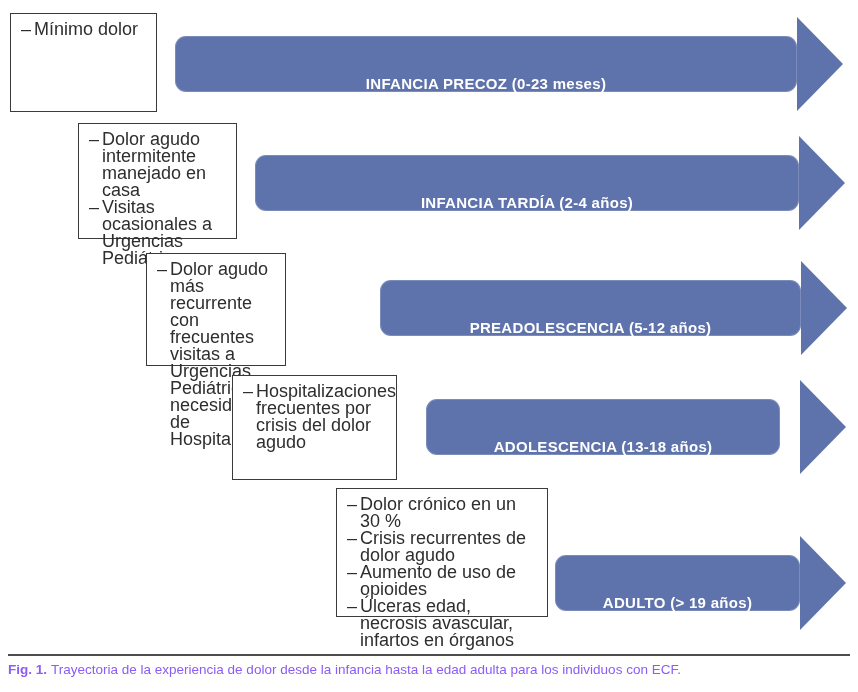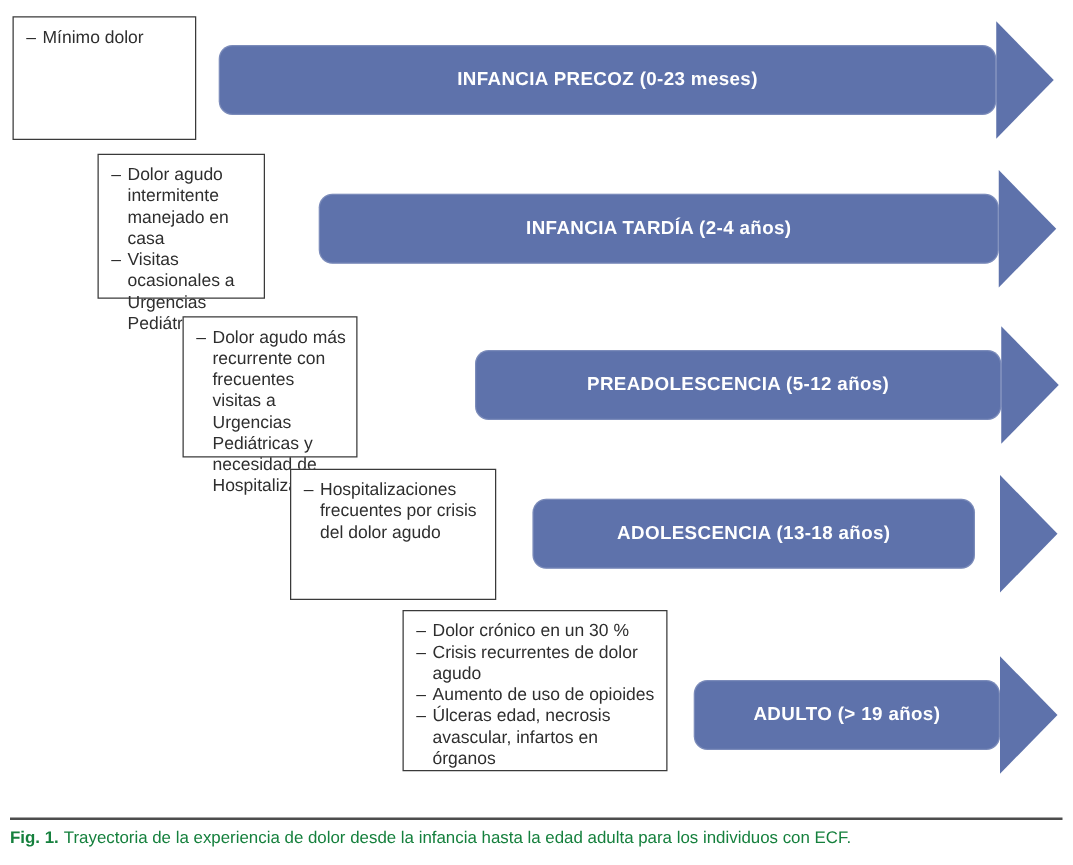--- a/index.html
+++ b/index.html
@@ -11,47 +11,47 @@
   }
   .diagram { position: absolute; left: 0; top: 0; width: 858px; height: 692px; }
 
   
   .note-box {
     position: absolute;
     background: #ffffff;
     border: 1.5px solid var(--box-border, #3a3a3a);
     padding: 7px 8px 6px 10px;
     color: var(--box-text, #2e2e2e);
-    font-size: 14px;
+    font-size: 18px;
     line-height: 17px;
   }
   .note-box ul { list-style: none; }
   .note-box li { position: relative; padding-left: 13px; }
   .note-box li::before { content: "\2013"; position: absolute; left: 0; top: 0; }
 
   .box-1 { left: 10px;  top: 13px;  width: 147px; height: 99px;  }
-  .box-2 { left: 78px;  top: 123px; width: 134px; height: 116px; }
+  .box-2 { left: 78px;  top: 123px; width: 159px; height: 116px; }
   .box-3 { left: 146px; top: 253px; width: 140px; height: 113px; }
   .box-4 { left: 232px; top: 375px; width: 165px; height: 105px; }
-  .box-5 { left: 322px; top: 488px; width: 212px; height: 129px; }
+  .box-5 { left: 336px; top: 488px; width: 212px; height: 129px; }
 
   
   .arrow {
     position: absolute;
     display: flex;
     align-items: center;
     height: 95px;
   }
   .arrow-body {
     flex: 1 1 auto;
     height: 56px;
     background: var(--arrow-fill, #5e72ab);
     box-shadow: inset 0 0 0 1px rgba(255,255,255,0.18);
     display: flex;
-    align-items: center;
+    align-items: flex-end;
     justify-content: center;
     border-radius: 11px;
   }
   .arrow-head {
     flex: 0 0 auto;
     width: 0; height: 0;
     border-top: 47px solid transparent;
     border-bottom: 47px solid transparent;
     border-left: 46px solid var(--arrow-fill, #5e72ab);
   }
@@ -60,35 +60,35 @@
     font-weight: bold;
     font-size: 15px;
     letter-spacing: 0.3px;
     white-space: nowrap;
   }
 
   .arrow-1 { left: 175px; top: 16px;  width: 668px; }
   .arrow-2 { left: 255px; top: 135px; width: 590px; }
   .arrow-3 { left: 340px; top: 260px; width: 507px; padding-left: 40px; }
   .arrow-4 { left: 426px; top: 379px; width: 420px; gap: 20px; }
-  .arrow-5 { left: 555px; top: 524px; width: 291px; }
+  .arrow-5 { left: 555px; top: 535px; width: 291px; }
 
   
   .caption-rule {
     position: absolute;
     left: 8px; top: 654px;
     width: 842px; height: 0;
     border-top: 2px solid var(--rule-color, #4d4d4d);
   }
   .figure-caption {
     position: absolute;
     left: 8px; top: 662px;
     width: 842px;
     font-size: 13.5px;
-    color: #15803d;
+    color: #8b5cf6;
   }
   .caption-label { font-weight: bold; margin-right: 4px; }
 </style>
 </head>
 <body style="--arrow-fill: #5e72ab; --arrow-text: #ffffff; --box-border: #3a3a3a; --box-text: #2e2e2e; --rule-color: #4d4d4d;">
 
 <div class="diagram">
 
   <div class="note-box box-1">
     <ul>

